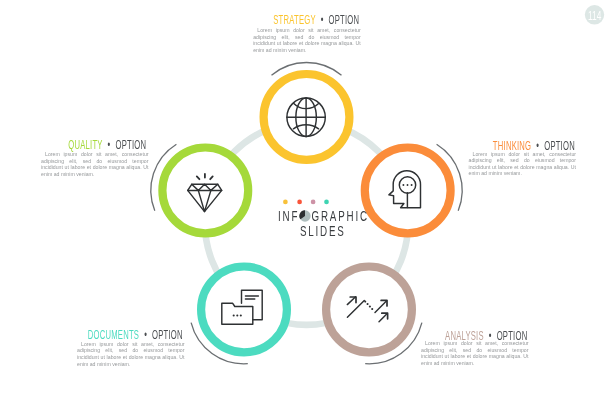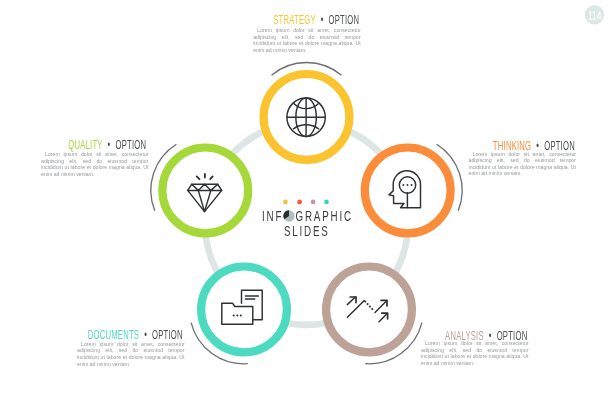--- a/index.html
+++ b/index.html
@@ -37,21 +37,21 @@
   .tb-thinking  .para{top:11.1px;}
 
   .tb-documents{ left:77.0px;  top:328.8px; width:107px; }
   .tb-documents .heading{right:1.5px;}
   .tb-documents .para{top:12.0px;}
 
   .tb-analysis { left:421.0px; top:330.0px; width:107px; }
   .tb-analysis  .heading{right:0.4px;}
   .tb-analysis  .para{top:10.0px;}
 
-  .wordmark{position:absolute;left:0;top:0;width:496px;height:408px;pointer-events:none;will-change:opacity;}
+  .wordmark{position:absolute;left:16px;top:0;width:496px;height:408px;pointer-events:none;will-change:opacity;}
   .wm{position:absolute;font-family:"Liberation Sans", sans-serif;font-size:14.66px;
       letter-spacing:2.7px;color:#3a3d40;white-space:nowrap;line-height:14.66px;
       transform:scaleX(0.668);transform-origin:left top;text-indent:0;}
   .wm1{left:261.8px;top:208.6px;}
   .wmGap{visibility:hidden;margin-right:4.4px;}
   .pieO{position:absolute;left:279.9px;top:206.7px;}
   .wm2{left:284.0px;top:223.8px;}
   .badgenum{position:absolute;left:588.4px;top:9.9px;font-family:"Liberation Sans", sans-serif;
             font-size:12.6px;line-height:12.6px;color:#ffffff;transform:scaleX(0.66);will-change:opacity;
             transform-origin:left top;white-space:nowrap;}

